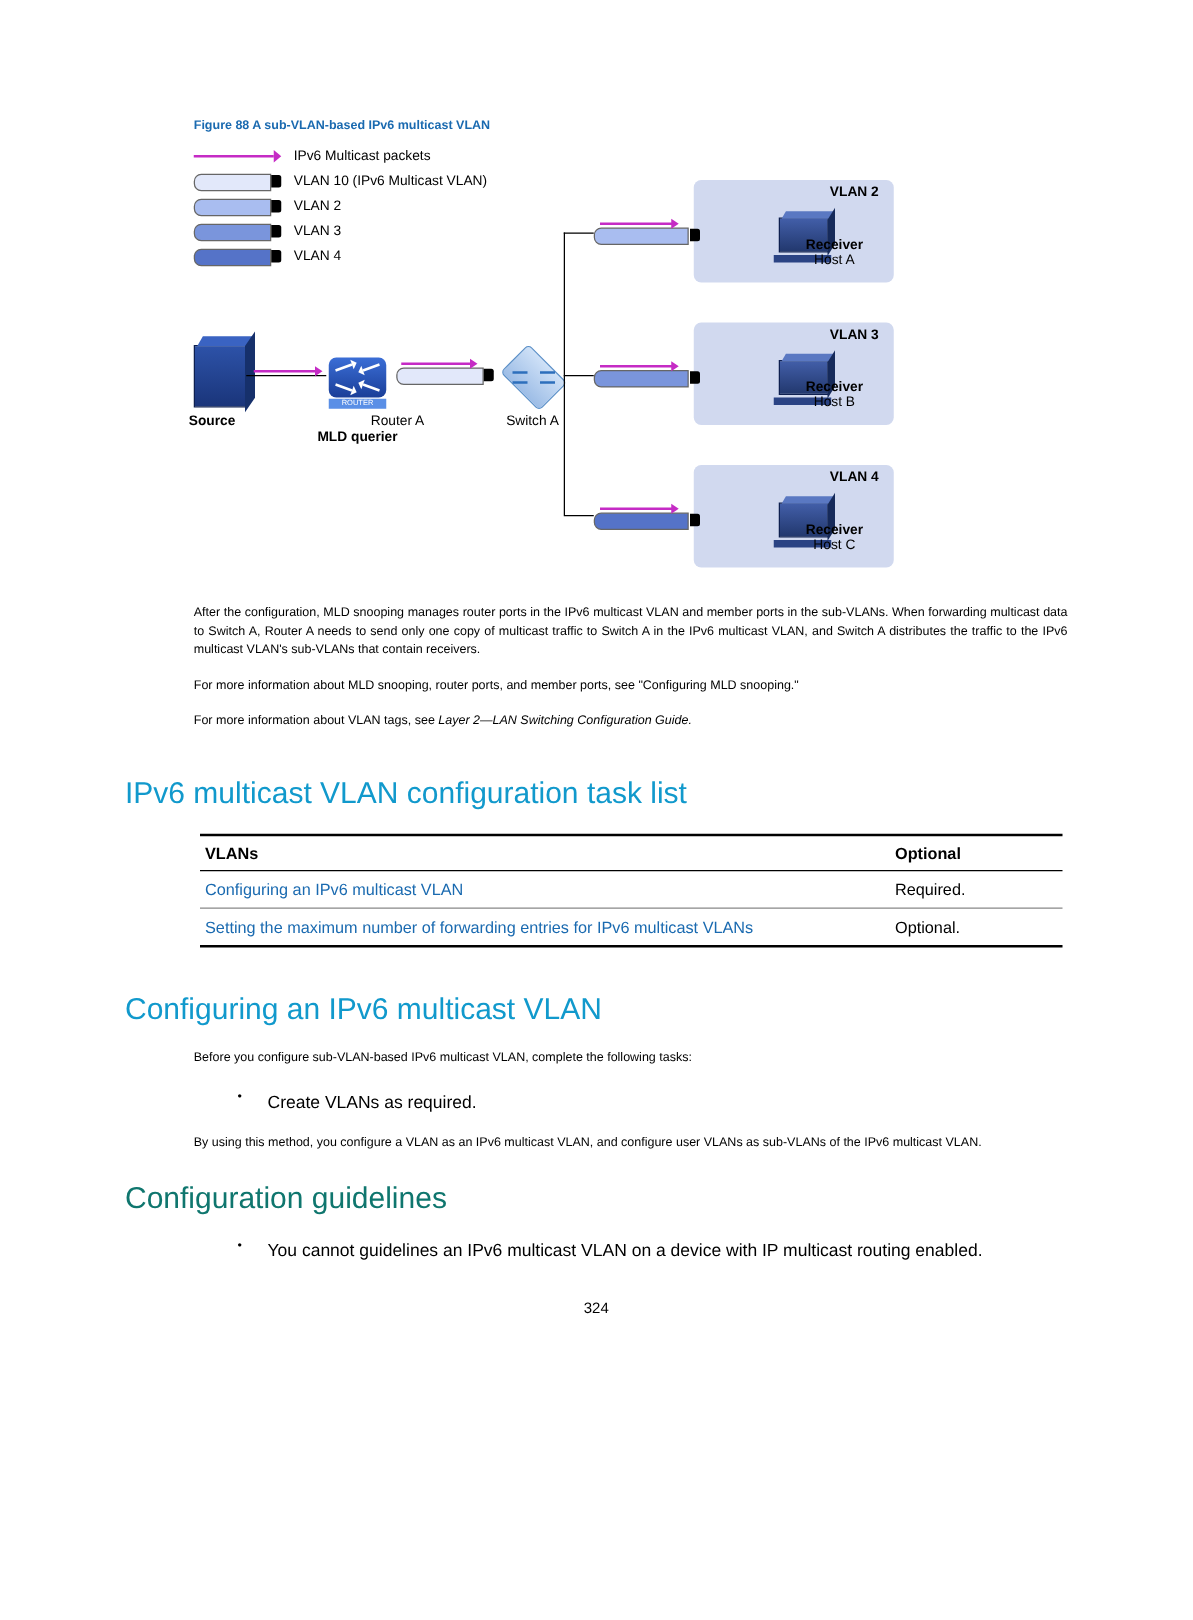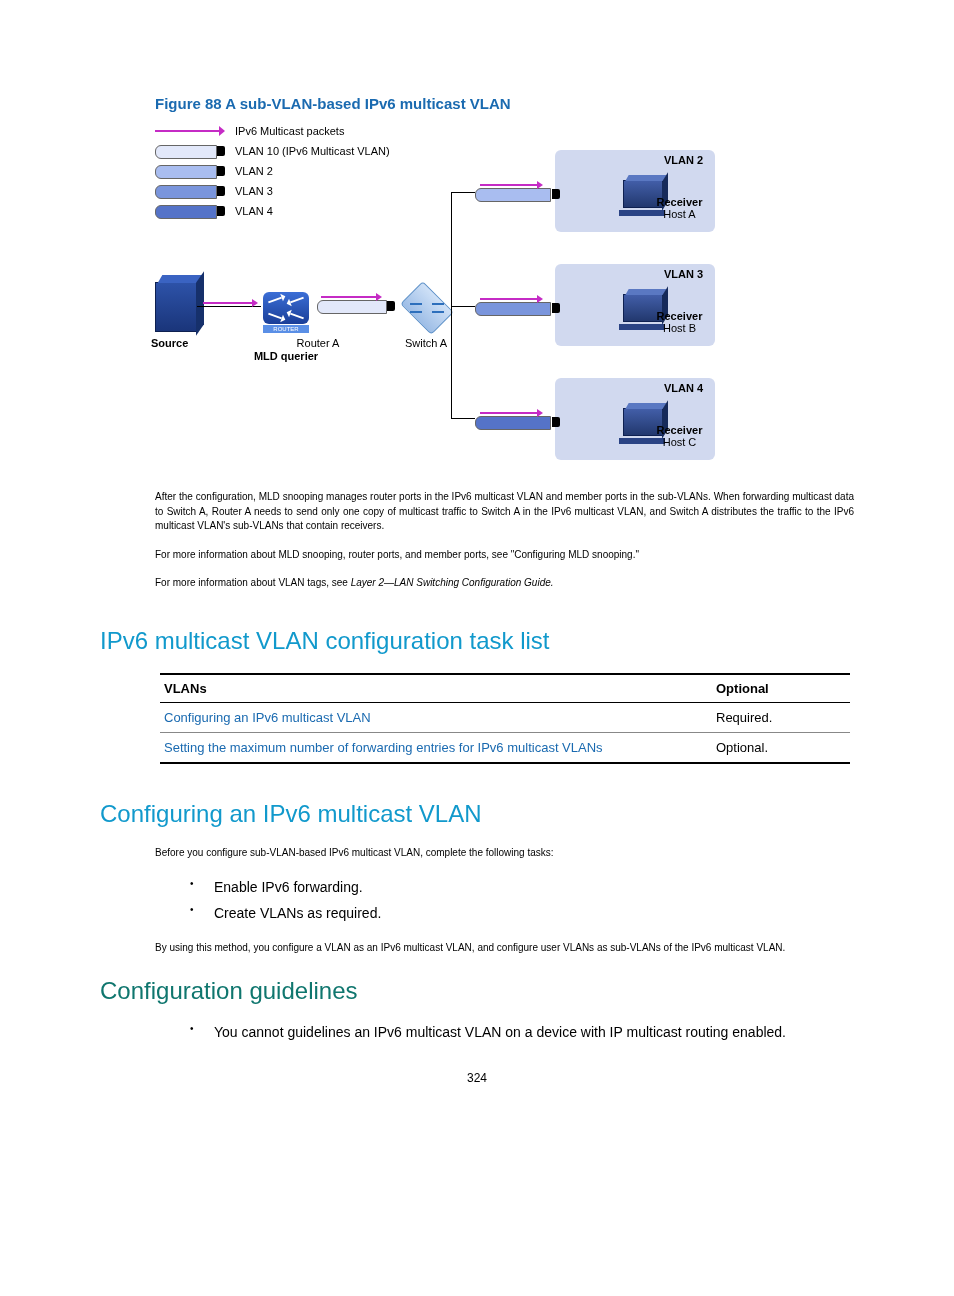--- a/index.html
+++ b/index.html
@@ -12,21 +12,21 @@
   }
   .page {
     width: 954px;
     box-sizing: border-box;
     padding: 95px 100px 40px 100px;
     margin: 0 auto;
   }
   .figure-caption {
     color: #1a6ab0;
     font-weight: bold;
-    font-size: 15px;
+    font-size: 10px;
     margin-bottom: 10px;
     padding-left: 55px;
   }
   .diagram-wrap {
     padding-left: 55px;
     margin-bottom: 28px;
   }
   .diagram {
     position: relative;
     width: 570px;
@@ -84,21 +84,21 @@
     position:absolute; width:160px; height:82px;
     background:#d1d9ef; border-radius:6px;
     box-sizing:border-box;
   }
   .rg-title { position:absolute; top:4px; right:12px; font-size:11px; font-weight:bold;}
   .pc-icon { position:absolute; right:50px; bottom:16px; }
   .pc-mon { width:38px; height:26px; background:linear-gradient(#425ea8,#22386e); border:1px solid #0e2050; position:relative;}
   .pc-mon::before {content:'';position:absolute;top:-6px;left:3px;right:-3px;height:6px;background:#5a78c2;transform:skewX(-30deg);}
   .pc-mon::after {content:'';position:absolute;top:-4px;right:-6px;bottom:1px;width:6px;background:#162a5a;transform:skewY(-58deg);}
   .pc-base {width:46px;height:6px;background:#2a4384;margin-top:2px;margin-left:-4px;}
-  .rg-sub { position:absolute; right:8px; bottom:12px; font-size:11px; text-align:center; width:55px;}
+  .rg-sub { position:absolute; right:20px; bottom:12px; font-size:11px; text-align:center; width:55px;}
   .rg-port { position:absolute; left:-80px; top:38px; width:85px; height:13px;}
   .wire { position:absolute; background:#000; height:1px;}
   .link-arrow { position:absolute; height:2px;}
   .link-arrow::after{content:'';position:absolute;right:-5px;top:-3px;border-left:6px solid;border-top:4px solid transparent;border-bottom:4px solid transparent;}
 
   .body-para {
     padding-left: 55px;
     text-align: justify;
     line-height: 1.45;
     margin-bottom: 14px;
@@ -315,21 +315,20 @@
         <td>Optional.</td>
       </tr>
     </tbody>
   </table>
 
   <h1 class="section" style="margin-top:36px;">Configuring an IPv6 multicast VLAN</h1>
 
   <div class="body-para">Before you configure sub-VLAN-based IPv6 multicast VLAN, complete the following tasks:</div>
 
   <ul class="bul">
-    <li>Enable IPv6 forwarding.</li>
     <li>Create VLANs as required.</li>
   </ul>
 
   <div class="body-para">By using this method, you configure a VLAN as an IPv6 multicast VLAN, and configure user VLANs as sub-VLANs of the IPv6 multicast VLAN.</div>
 
   <h2 class="subsection">Configuration guidelines</h2>
 
   <ul class="bul">
     <li>You cannot guidelines an IPv6 multicast VLAN on a device with IP multicast routing enabled.</li>
   </ul>

